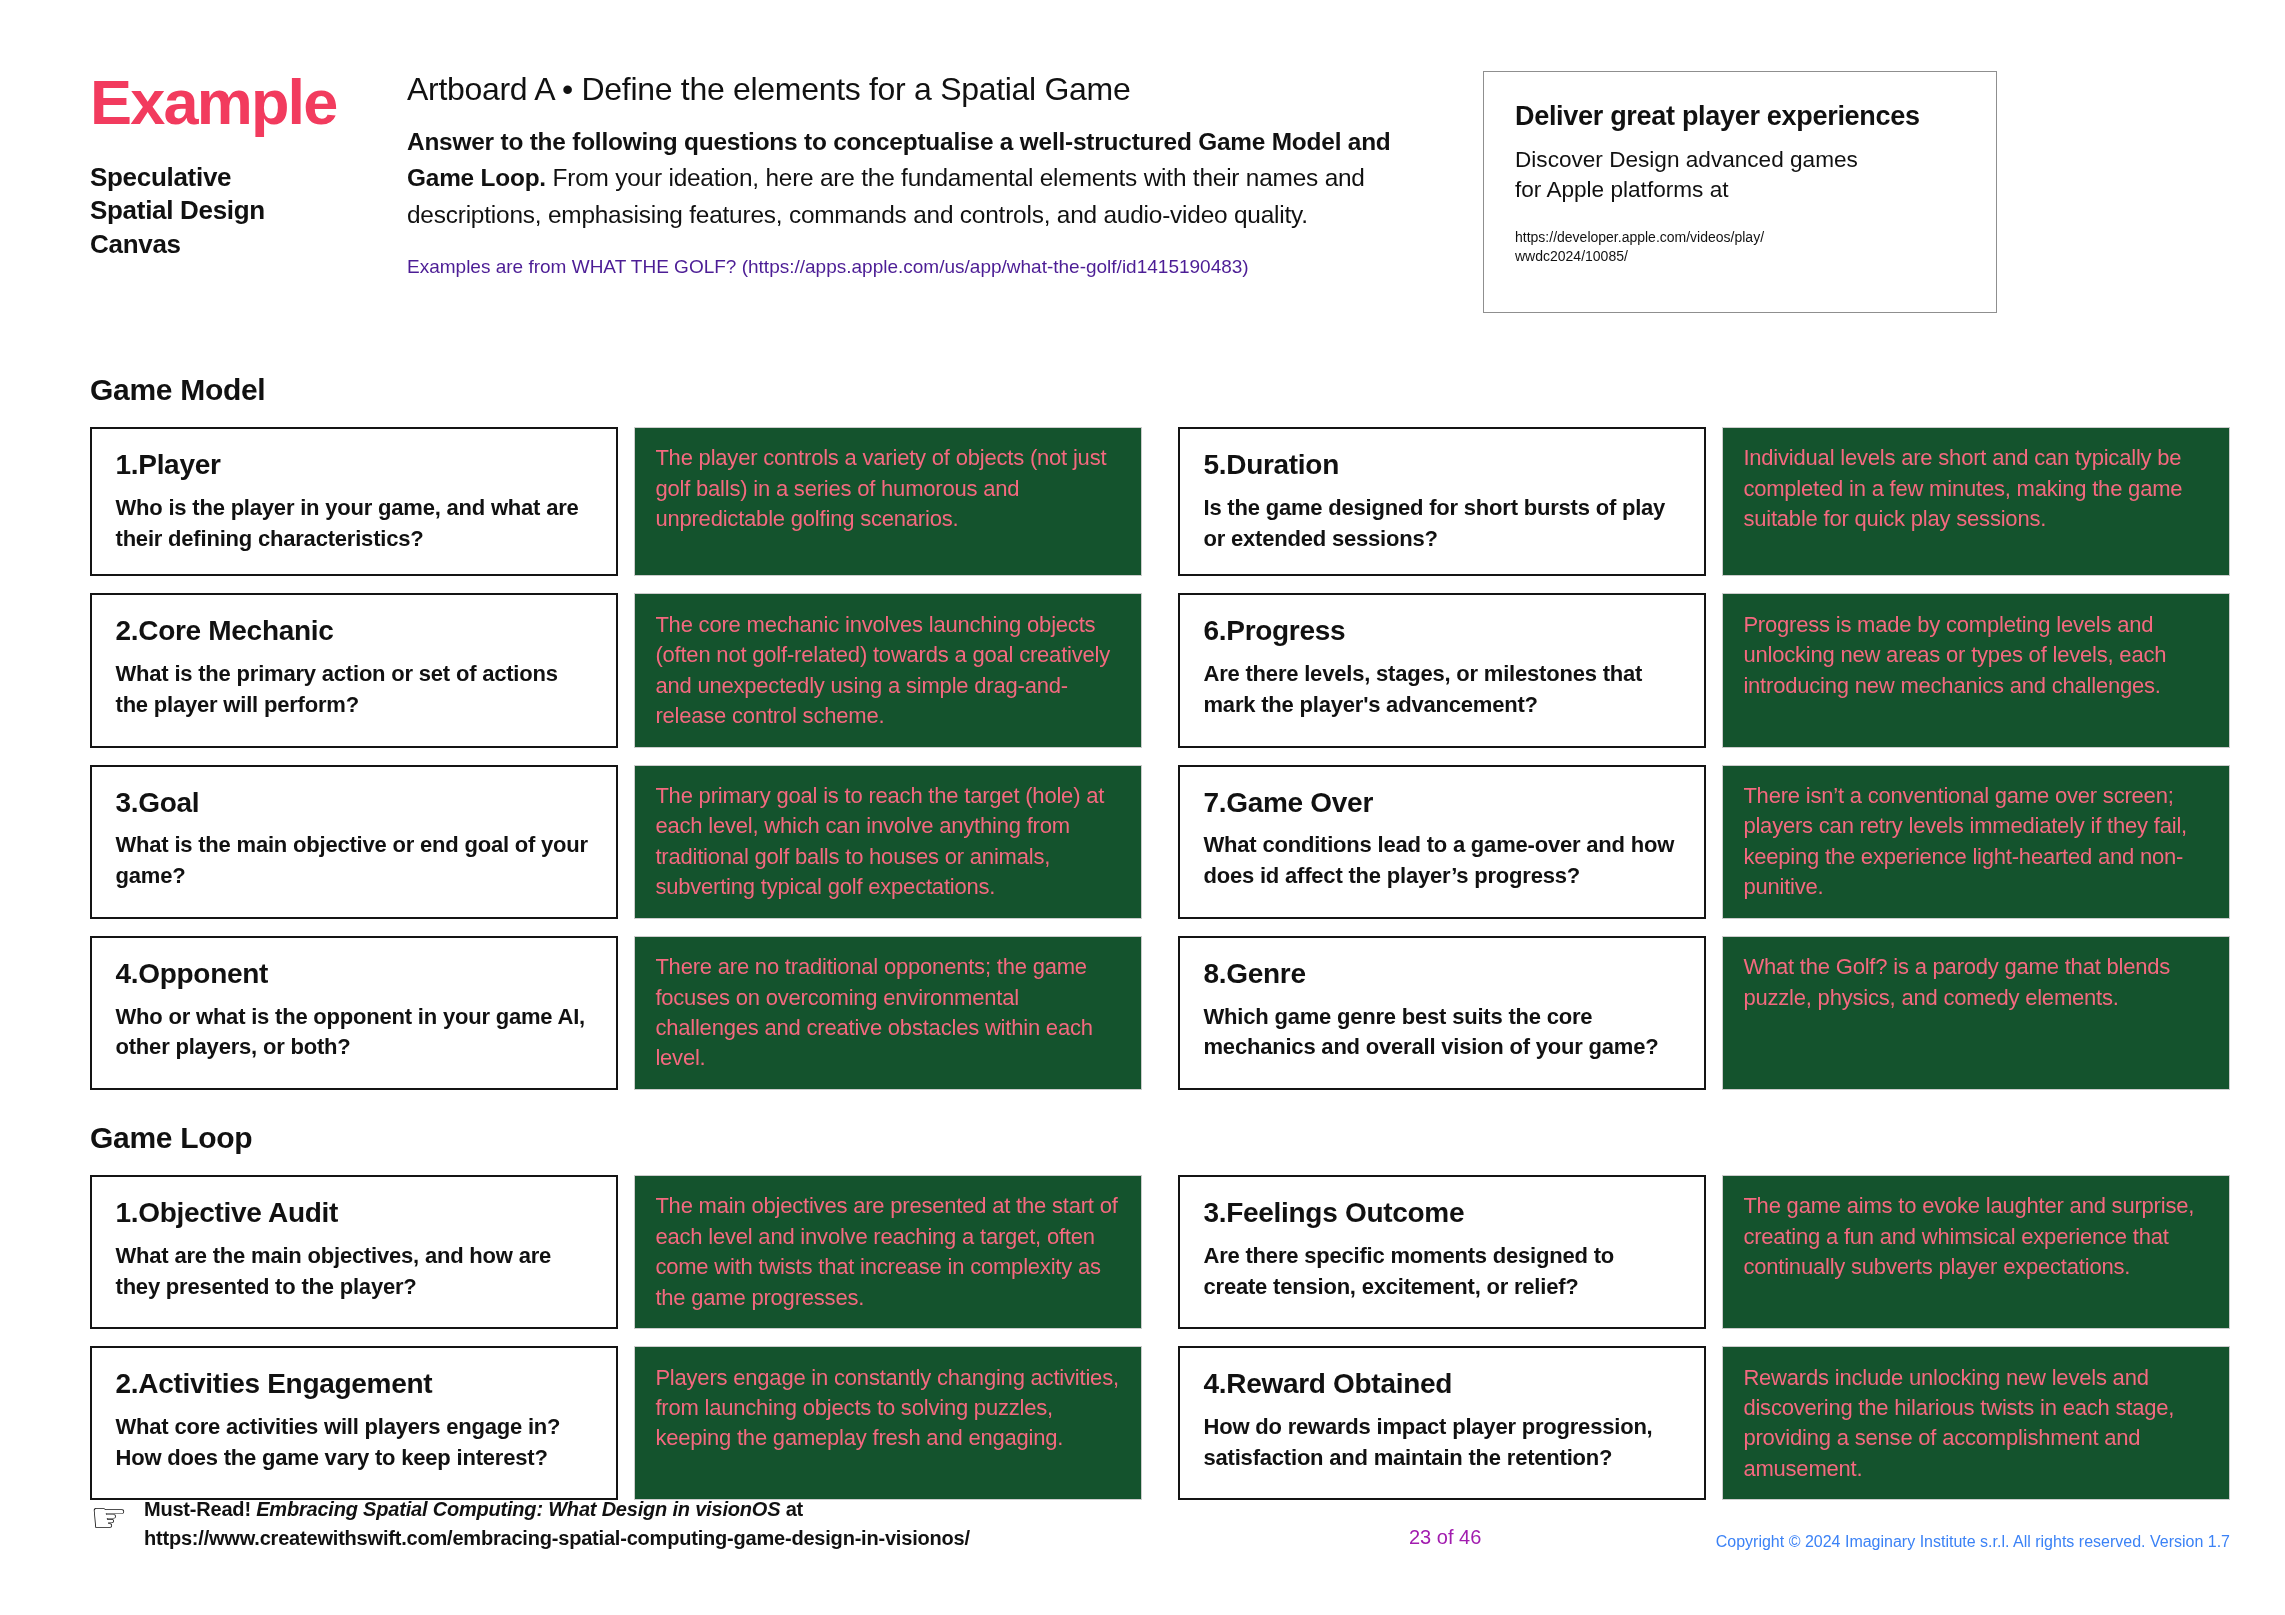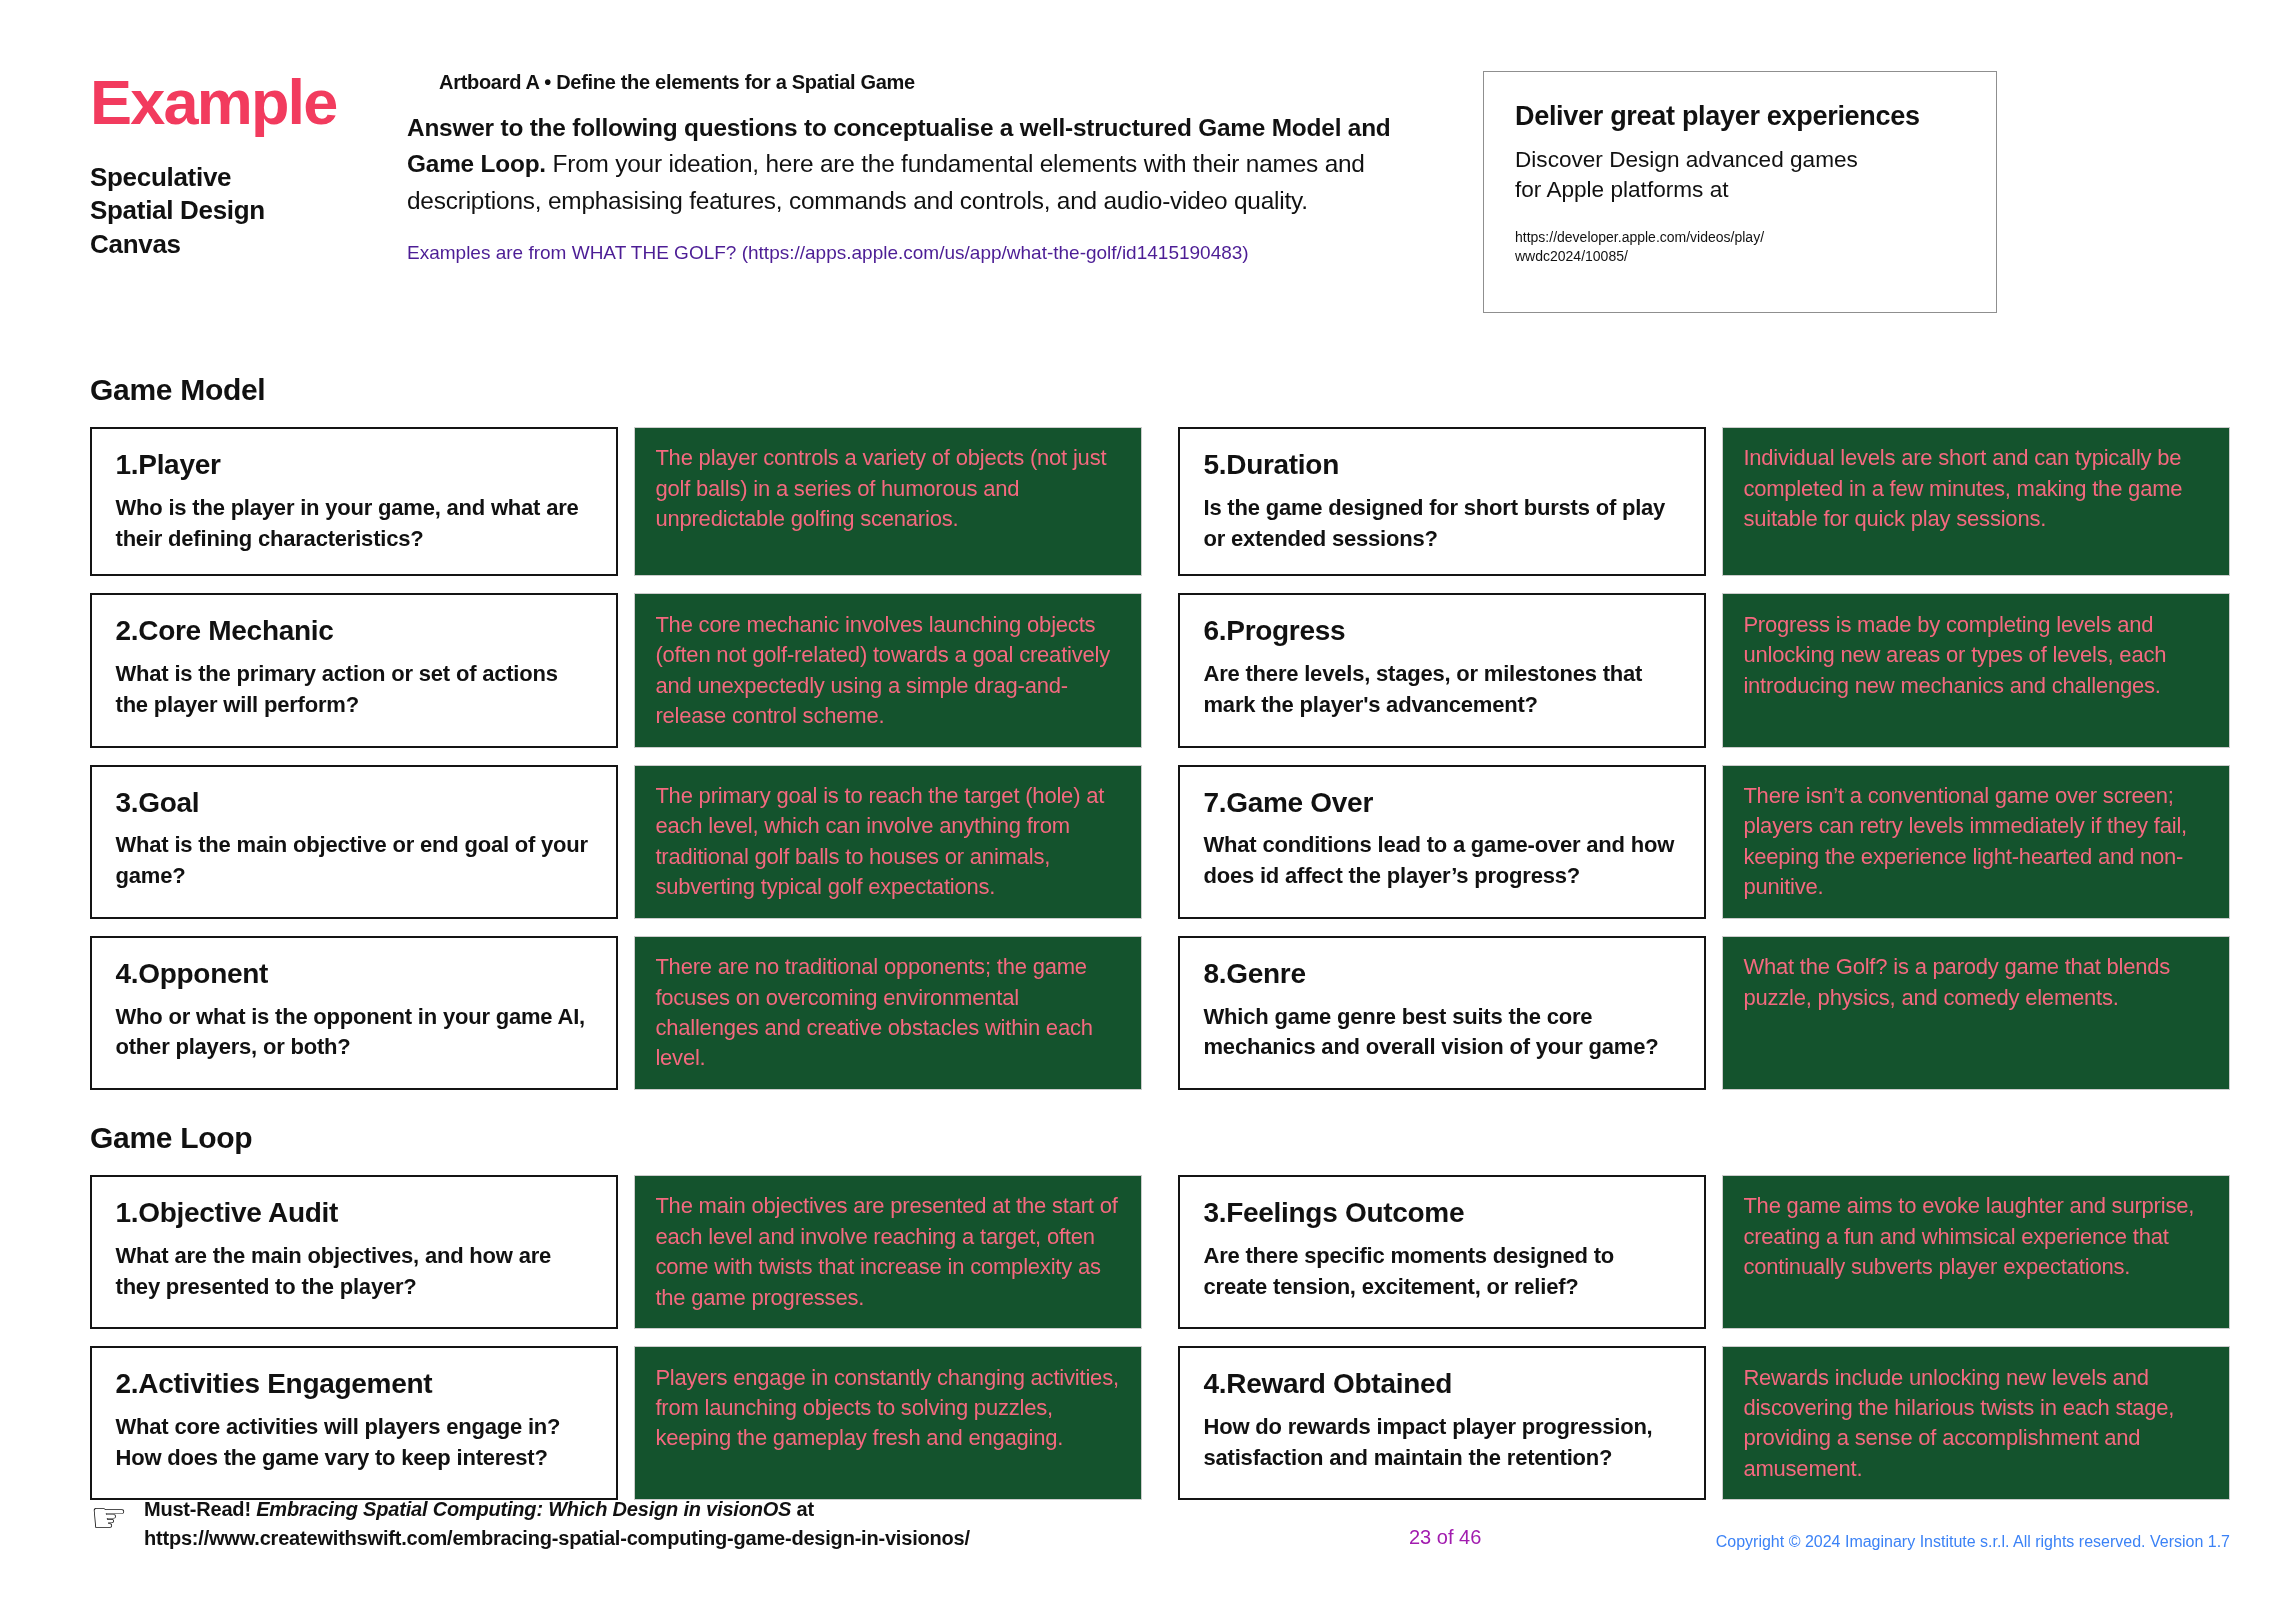--- a/index.html
+++ b/index.html
@@ -28,21 +28,21 @@
   .brand-sub {
     margin-top: 27px;
     font-size: 26px;
     font-weight: 700;
     line-height: 1.28;
     white-space: pre-line;
     letter-spacing: -0.3px;
   }
 
   .header { flex: 1 1 auto; padding-right: 45px; max-width: 1076px; box-sizing: border-box; }
-  .header-title { font-size: 20px; font-weight: 700; letter-spacing: -0.3px; margin-left: 32px; }
+  .header-title { font-size: 32px; font-weight: 400; letter-spacing: -0.3px; }
   .header-para { margin-top: 16.3px; font-size: 24.4px; line-height: 1.48; letter-spacing: -0.2px; }
   .header-para .bold { font-weight: 700; }
   .header-note { margin-top: 23.5px; font-size: 19px; color: #4c1d95; cursor: pointer; }
 
   .infobox {
     flex: 0 0 514px;
     border: 1.8px solid #8f8f8f;
     box-sizing: border-box;
     padding: 29px 31px;
     min-height: 242px;
@@ -245,21 +245,21 @@
       </div>
       <div class="abox">Rewards include unlocking new levels and discovering the hilarious twists in each stage, providing a sense of accomplishment and amusement.</div>
     </div>
 
   </div>
 
   <div class="footer">
     <div class="footer-left">
       <span class="manicule">☞</span>
       <div class="footer-lines">
-        <div><span>Must-Read! </span><span class="italic">Embracing Spatial Computing: Which Design in visionOS</span><span> at</span></div>
+        <div><span>Must-Read! </span><span class="italic">Embracing Spatial Computing: What Design in visionOS</span><span> at</span></div>
         <div class="footer-link">https://www.createwithswift.com/embracing-spatial-computing-game-design-in-visionos/</div>
       </div>
     </div>
     <div class="footer-page">23 of 46</div>
     <div class="footer-copy">Copyright © 2024 Imaginary Institute s.r.l. All rights reserved. Version 1.7</div>
   </div>
 
 </div>
 
 

